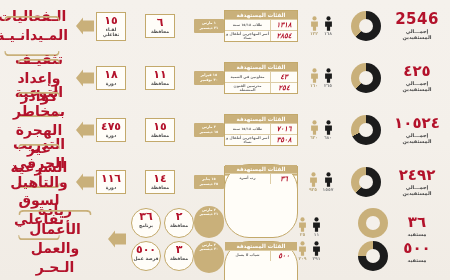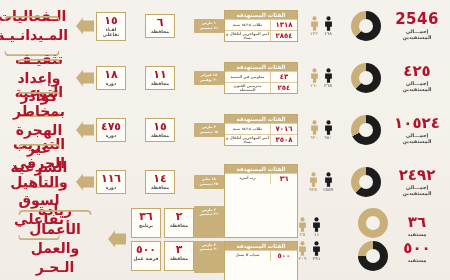--- a/index.html
+++ b/index.html
@@ -70,21 +70,21 @@
     text-align:center;padding:1px 0;letter-spacing:.2px;
   }
   .cats .crow{
     display:flex;flex-direction:row;align-items:center;
     border-top:1px solid #ddcda6;min-height:9px;
   }
   .cats .crow:first-of-type{border-top:none;}
   .cats .cnum{
     flex:0 0 26px;text-align:center;
     color:#b3122b;font-weight:bold;font-size:7px;
-    border-left:1px solid #ddcda6;padding:1px 0;
+    border-left:1px solid #ddcda6;padding:1px 0;font-style:italic;
   }
   .cats .clab{
     flex:1;text-align:center;font-size:3.6px;color:#6b6b6b;
     line-height:1.15;padding:1px 1px;font-weight:bold;
   }
 
   
   .datechip{
     width:28px;flex:0 0 28px;
     background:#c9b07a;color:#fffdf6;
@@ -126,21 +126,21 @@
   .title .ttxt span{display:block;}
   .brk{
     position:absolute;left:14px;right:14px;height:5px;
     pointer-events:none;
   }
   .brk.top{top:-1px;}
   .brk.bot{bottom:-1px;}
 
   
   .subcol{display:flex;flex-direction:column;justify-content:center;gap:3px;}
-  .subcol > *{margin-right:0;}
+  .subcol > *{margin-right:0;border-radius:25px;}
   .pairwrap{display:flex;flex-direction:row;align-items:center;}
 </style>
 </head>
 <body>
 
 <div id="sheet">
     <div class="row">
       <div class="total">
         <div class="num">2546</div>
         <div class="cap">

